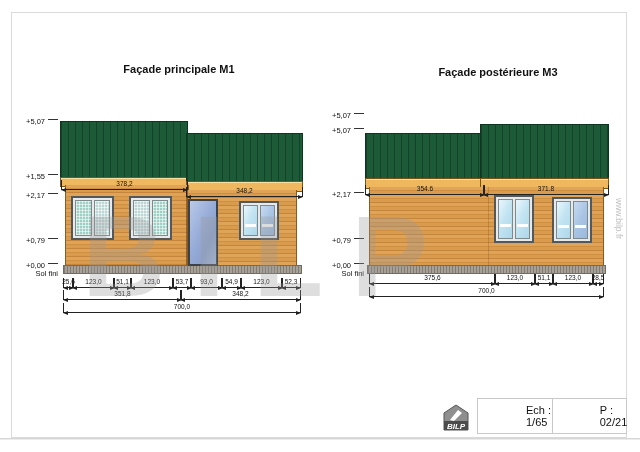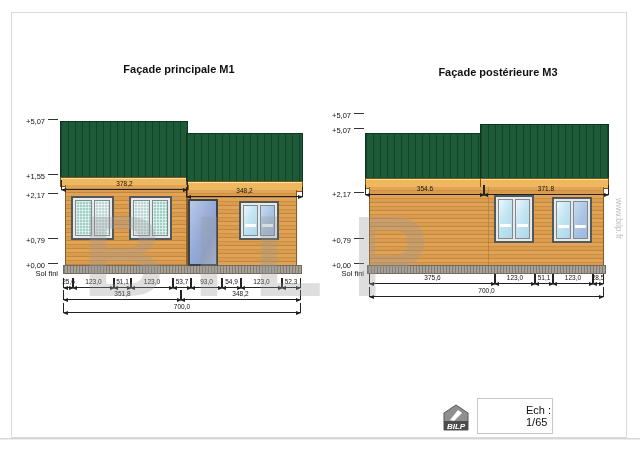--- a/index.html
+++ b/index.html
@@ -191,19 +191,20 @@
       <span>28,5</span>
     </div>
   <div class="abs dim" style="left:369px;top:287px;width:233px;">
       <span>700,0</span>
     </div>
 
   <div class="abs wm wm2">BILP</div>
   <div class="abs wmv">www.bilp.fr</div>
 
   <div class="abs tb tb-cell" style="left:477px;top:398px;width:76px;height:36px;">Ech : 1/65</div>
+  <div class="abs tb tb-cell" style="left:553px;top:398px;width:74px;height:36px;border-left:none;">P : 02/21</div>
   <svg class="abs" style="left:441px;top:404px;z-index:7;" width="30" height="30" viewBox="0 0 30 30">
     <path d="M3 9 L15 1 L27 9 L27 26 L3 26 Z" fill="#8f8f8f" stroke="#555" stroke-width="1"></path>
     <path d="M9 16 L17 6 L21 9 L13 17 Z" fill="#ffffff"></path>
     <rect x="3" y="17" width="24" height="9" fill="#4c4c4c"></rect>
     <text x="15" y="24.5" font-size="8" font-weight="bold" font-style="italic" fill="#ffffff" text-anchor="middle" font-family="Liberation Sans, sans-serif">BILP</text>
   </svg>
 </div>
 
 </body></html>

